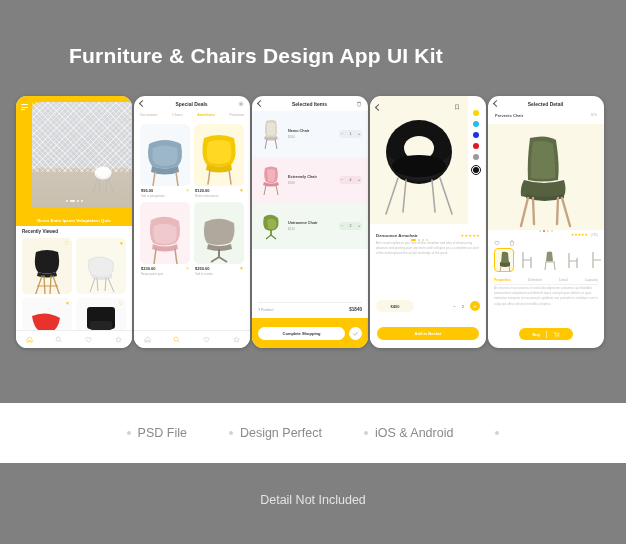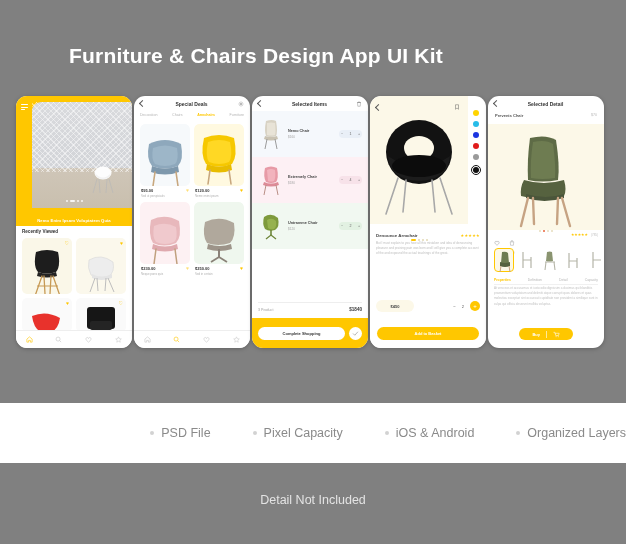--- a/index.html
+++ b/index.html
@@ -225,21 +225,21 @@
     width: 54px; height: 12px; background: #FFC700; border-radius: 6px;
     display: flex; align-items: center; justify-content: center; gap: 6px;
   }
   .s5-buy .lbl { font-size: 4px; font-weight: bold; color: #fff; }
   .s5-buy .sep { width: .7px; height: 7px; background: rgba(255,255,255,.6); }
 
   
   .features {
     position: absolute; left: 0; top: 403px; width: 626px; height: 60px;
     background: #ffffff;
-    display: flex; align-items: center; justify-content: flex-end; gap: 42px;
+    display: flex; align-items: center; justify-content: center; gap: 42px;
   }
   .feat { display: flex; align-items: center; gap: 7px; }
   .feat .dot { width: 4px; height: 4px; border-radius: 50%; background: #d2d2d2; flex: none; }
   .feat .lbl { font-size: 12.5px; color: #8a8a8a; }
 
   .footnote {
     position: absolute; left: 0; top: 493px; width: 626px; text-align: center;
     color: #e3e3e3; font-size: 12.5px;
   }
 </style>
@@ -675,25 +675,24 @@
 
 </div>
 
 <div class="features">
   <div class="feat">
     <span class="dot"></span>
     <span class="lbl">PSD File</span>
   </div>
   <div class="feat">
     <span class="dot"></span>
-    <span class="lbl">Pixel Capacity</span>
+    <span class="lbl">Design Perfect</span>
   </div>
   <div class="feat">
     <span class="dot"></span>
     <span class="lbl">iOS &amp; Android</span>
   </div>
   <div class="feat">
     <span class="dot"></span>
-    <span class="lbl">Organized Layers</span>
   </div>
 </div>
 
 <div class="footnote">Detail Not Included</div>
 
 </body></html>

